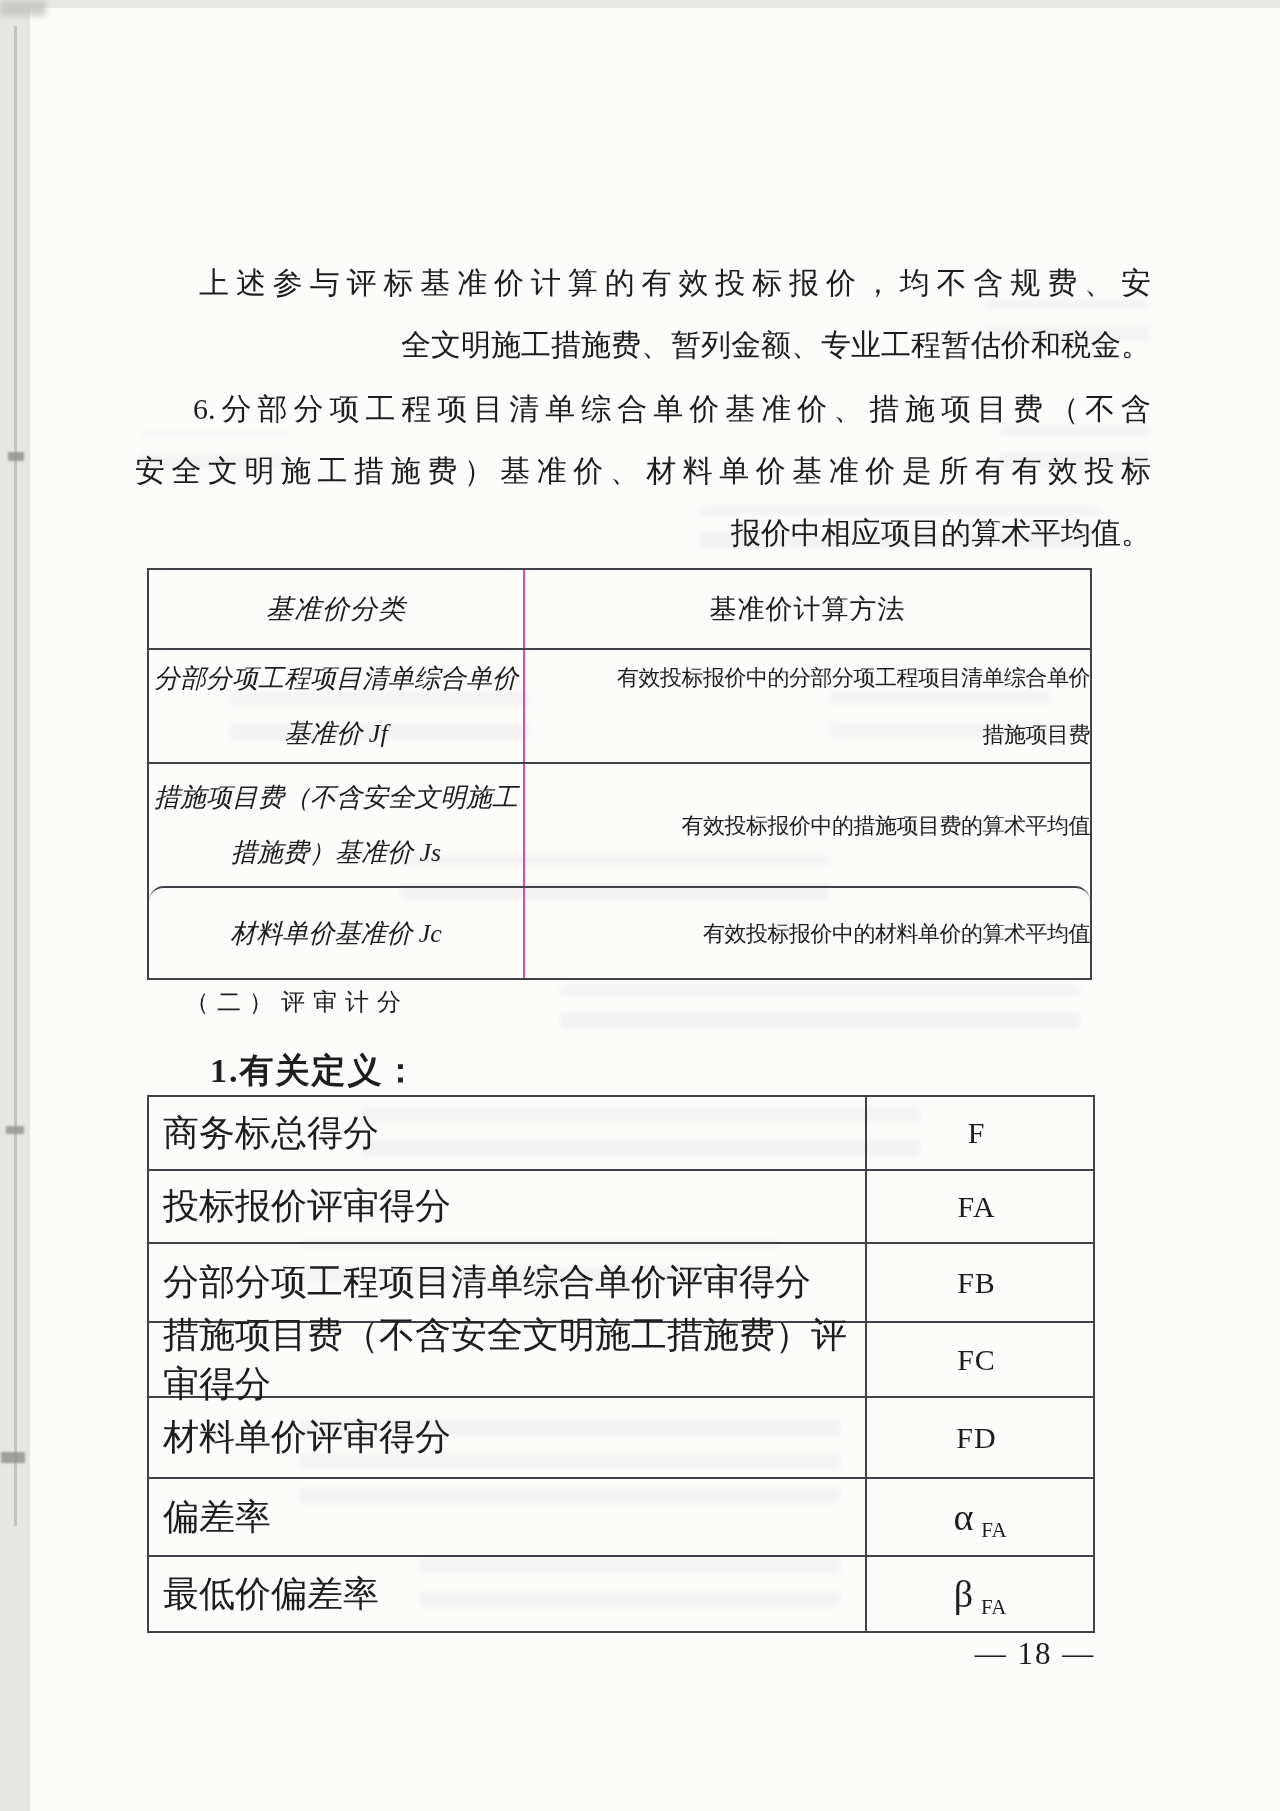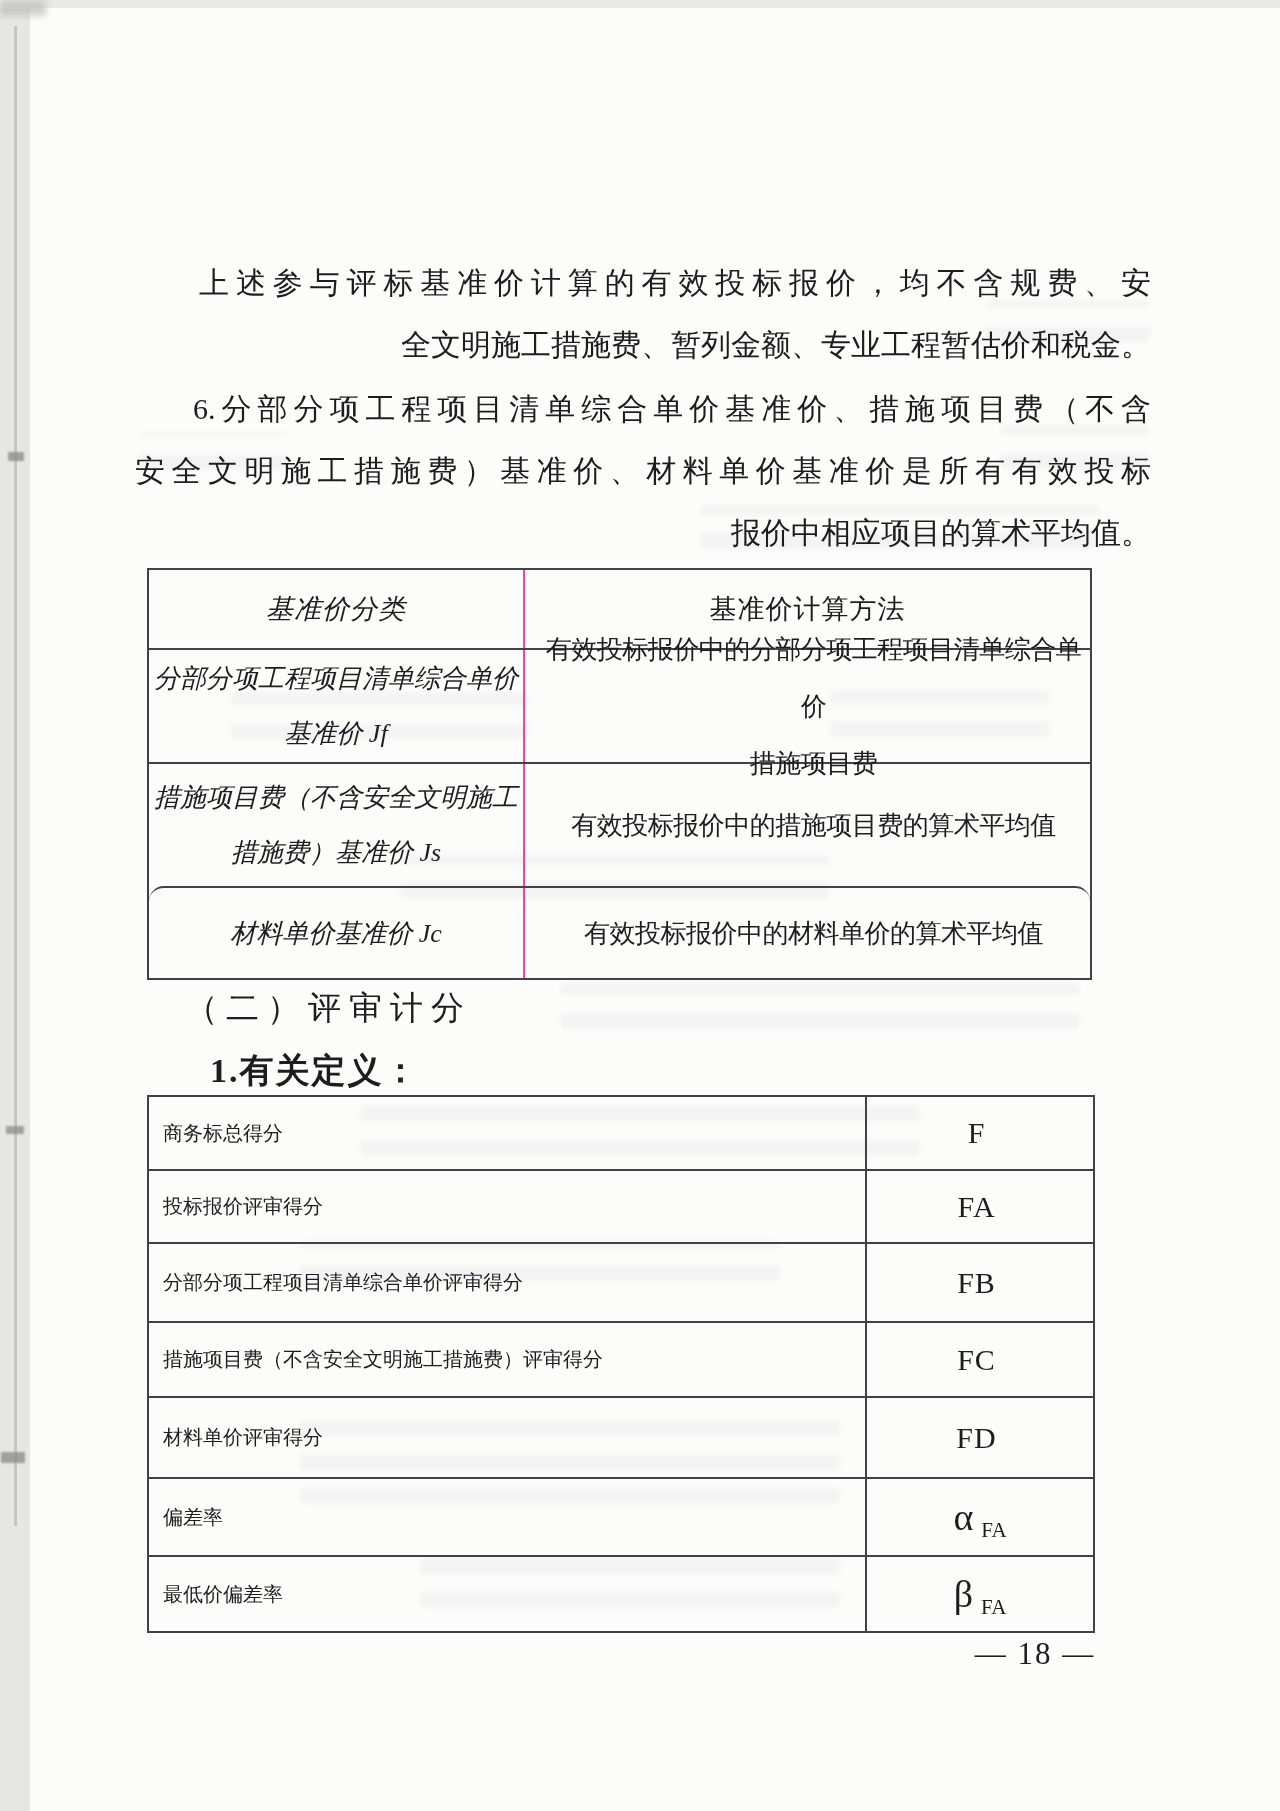--- a/index.html
+++ b/index.html
@@ -19,34 +19,34 @@
   .paper { position:absolute; left:30px; top:8px; width:1250px; height:1803px; background:#fcfcfa; }
 
   
   .para { position:absolute; left:135px; width:1016px; font-size:30px; line-height:62px; }
   .para .ln { height:62px; white-space:nowrap;text-align:right; }
   .para .just { text-align:justify; text-align-last:justify; white-space:normal; }
   .ind1 { padding-left:64px; }
   .ind2 { padding-left:58px; }
 
   
-  .h-section { position:absolute; left:185px; top:986px; font-size:33px; letter-spacing:8px; }
+  .h-section { position:absolute; left:185px; top:986px; font-size:24px; letter-spacing:8px; }
   .h-sub { position:absolute; left:210px; top:1048px; font-size:34px; font-weight:bold; letter-spacing:2px; }
 
   
   .tbl { position:absolute; border:2px solid #41414a; background:transparent; }
   .tr { display:flex; border-top:2px solid #41414a; }
   .tr:first-child { border-top:none; }
   .tc { display:flex; flex-direction:column; justify-content:center; }
   .t1 { left:147px; top:568px; width:941px; }
   .t1 .c1 { width:374px; border-right:2px solid #ec4899; text-align:center; font-size:26px; line-height:55px;font-style:italic; }
-  .t1 .c2 { flex:1; text-align:center; font-size:26px; line-height:57px; padding-left:12px; letter-spacing:-0.5px; }
+  .t1 .c2 { flex:1; text-align:right; font-size:22px; line-height:57px; padding-left:12px; letter-spacing:-0.5px; }
   .t1 .hd { text-align:center; font-size:27px; letter-spacing:1px; }
   .t2 { left:147px; top:1095px; width:944px; }
-  .t2 .c1 { width:702px; border-right:2px solid #41414a; font-size:20px; padding-left:14px; }
+  .t2 .c1 { width:702px; border-right:2px solid #41414a; font-size:36px; padding-left:14px; }
   .t2 .c2 { flex:1; align-items:center; }
   .sym { font-size:30px; letter-spacing:1px; }
   .sym .greek { font-size:38px; }
   .sym .sub { font-size:21px; display:inline-block; transform:translateY(7px); margin-left:7px; letter-spacing:0; }
 
   
   .pagenum { position:absolute; left:930px; top:1636px; width:210px; text-align:center; font-size:31px; letter-spacing:2px; }
 
   
   .ghost { position:absolute; border-radius:6px; filter:blur(2px); opacity:.55;

